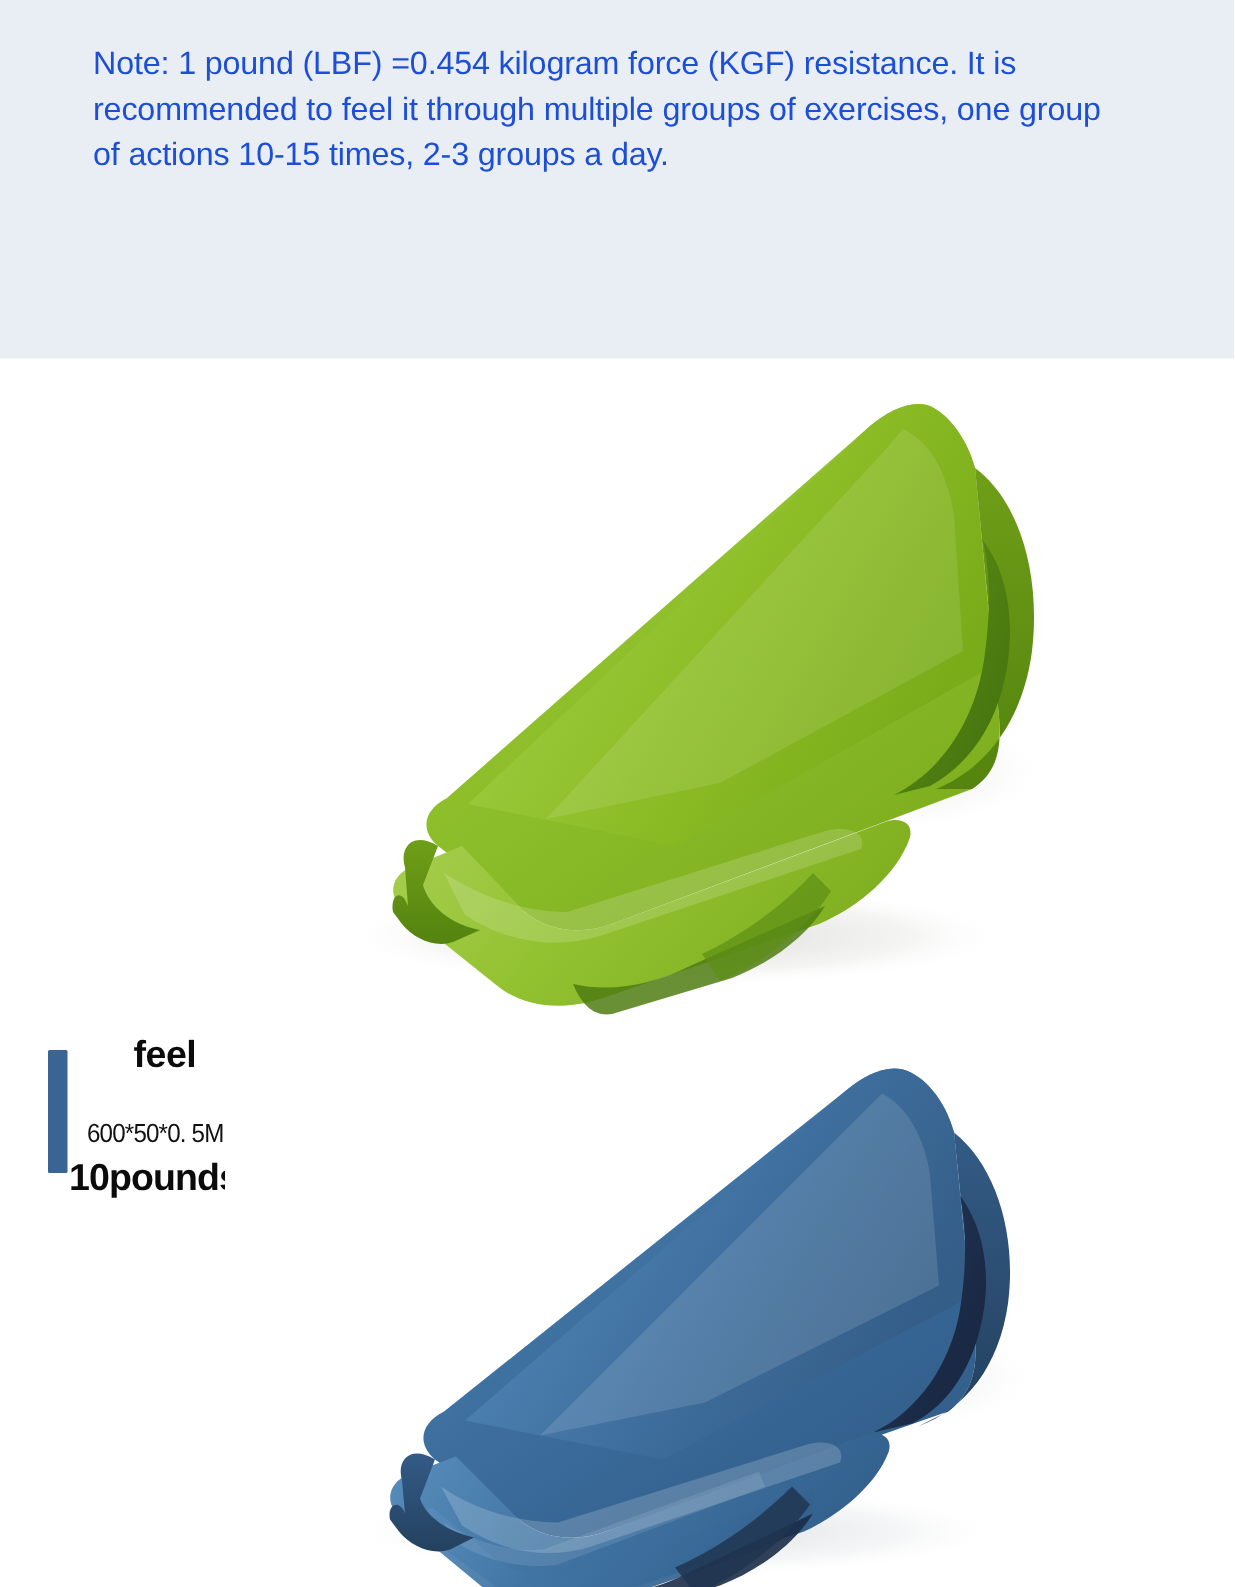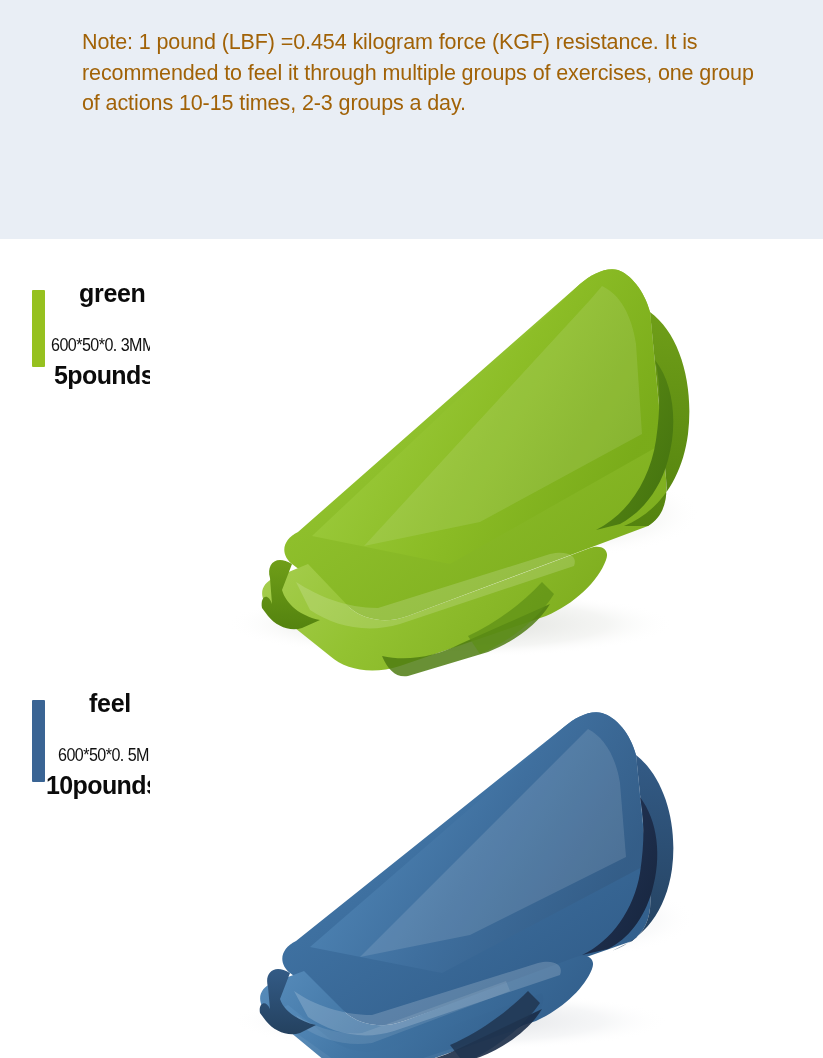--- a/index.html
+++ b/index.html
@@ -27,24 +27,23 @@
     height: 239px;
     background: #e9eef5;
   }
   .note-text {
     position: absolute;
     left: 62px;
     top: 27px;
     width: 690px;
     font-size: 21.5px;
     line-height: 30.5px;
-    color: #a16207;
+    color: #1d4ed8;
     letter-spacing: -0.1px;
     white-space: pre-wrap;
-    margin-left: 20px;
   }
 
   
   .product {
     position: absolute;
     left: 0;
     width: 823px;
   }
   #product-green { top: 239px; height: 440px; }
   #product-blue  { top: 679px; height: 379px; }
@@ -122,26 +121,20 @@
 <body>
 
 <div id="page">
 
   <div class="note-panel">
     <div class="note-text">Note: 1 pound (LBF) =0.454 kilogram force (KGF) resistance. It is recommended to feel it through multiple groups of exercises, one group of actions 10-15 times, 2-3 groups a day.</div>
   </div>
 
   <div class="product" id="product-green">
 
-    <div class="label-group">
-      <div class="swatch" id="swatch-green"></div>
-      <div class="color-name" id="name-green">green</div>
-      <div class="dimension" id="dim-green">600*50*0. 3MM</div>
-      <div class="pounds" id="pounds-green">5pounds</div>
-    </div>
 
     <div class="band-photo" id="band-photo-green">
       <svg viewBox="0 0 560 415" xmlns="http://www.w3.org/2000/svg">
         <defs>
           <linearGradient id="gGreenTop" x1="0" y1="0" x2="1" y2="0.45">
             <stop offset="0%" stop-color="#8dbe2a"></stop>
             <stop offset="32%" stop-color="#9ac93a"></stop>
             <stop offset="62%" stop-color="#8cbd26"></stop>
             <stop offset="100%" stop-color="#79ab19"></stop>
           </linearGradient>

